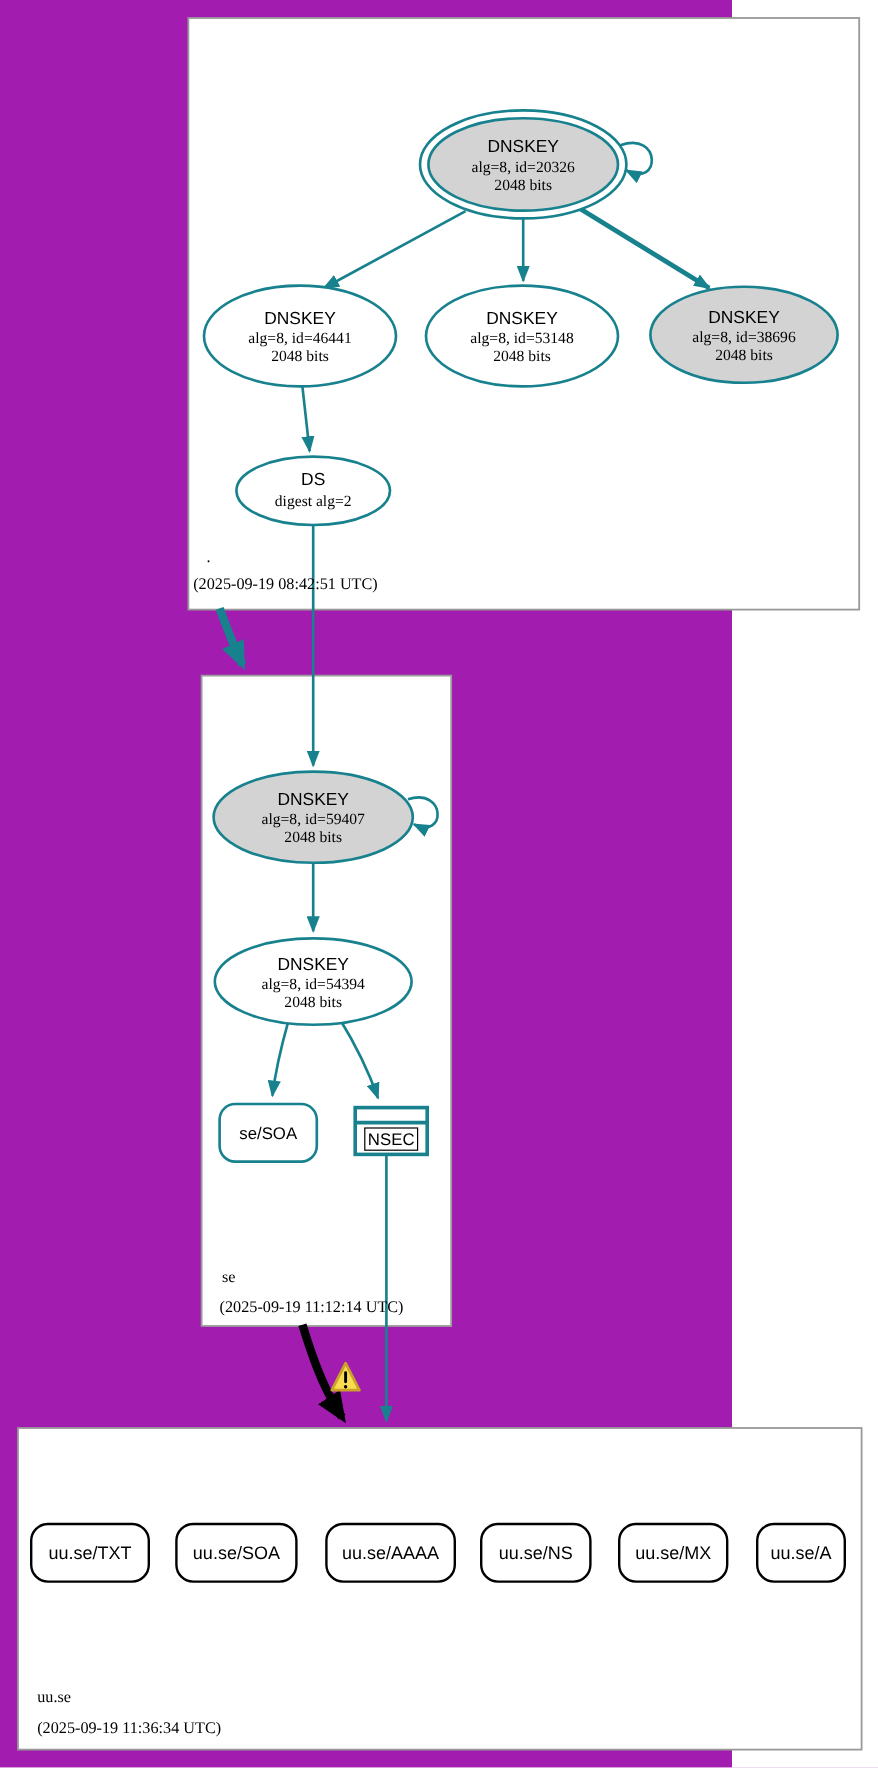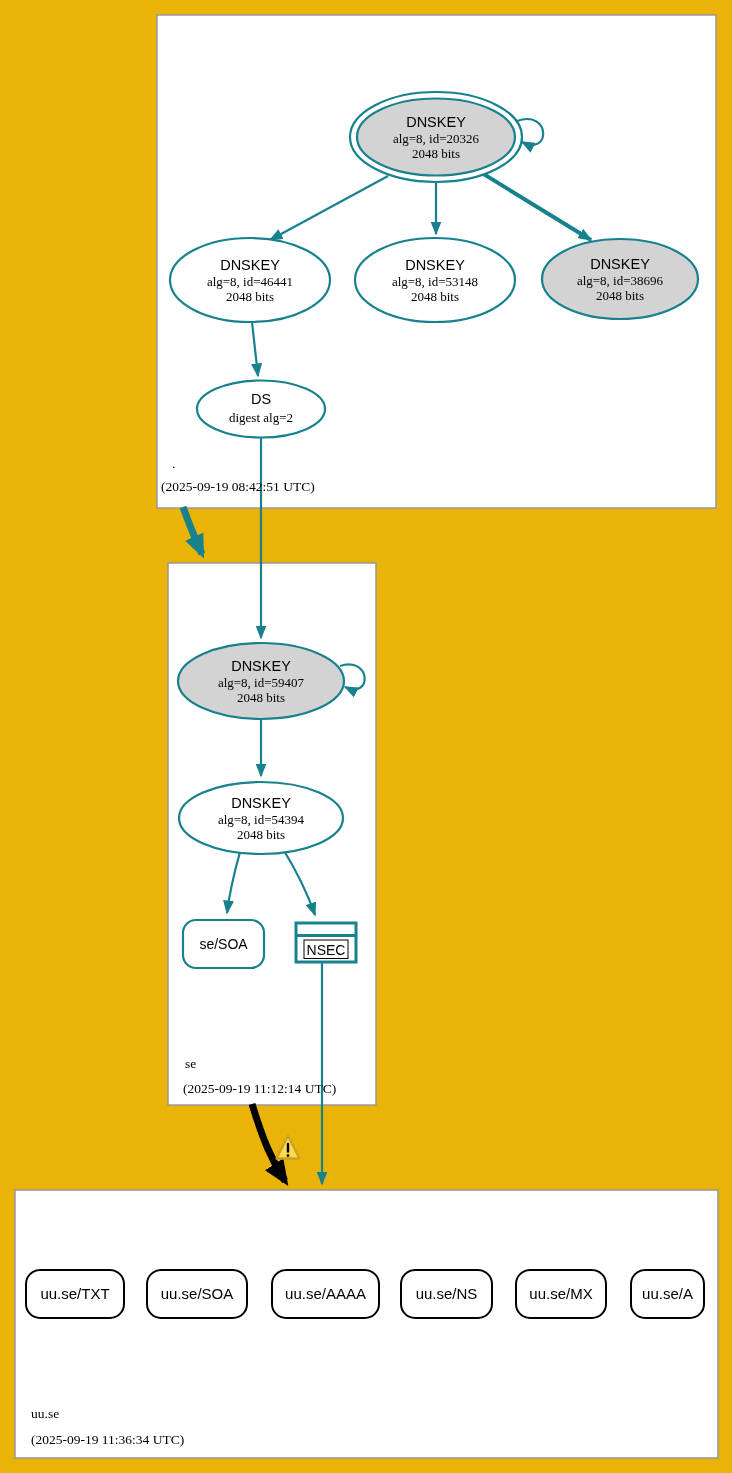--- a/index.html
+++ b/index.html
@@ -3,23 +3,23 @@
 <meta charset="utf-8">
 <style>
   html, body {
     margin: 0;
     padding: 0;
     background: #ffffff;
     width: 732px;
   }
   .stage {
     position: relative;
-    width: 732px;
+    width: 610px;
     height: 1473px;
-    background: #eab308;
+    background: #a21caf;
     font-family: "Liberation Serif", serif;
   }
   svg { display: block; }
   .t-name  { font-family: "Liberation Sans", sans-serif; font-size: 14.5px; fill: #000; }
   .t-det   { font-family: "Liberation Serif", serif;   font-size: 13px;   fill: #000; }
   .t-zone  { font-family: "Liberation Serif", serif;   font-size: 13.5px; fill: #000; }
   .t-rr    { font-family: "Liberation Sans", sans-serif; font-size: 15px; fill: #000; }
   .t-rr-sm { font-family: "Liberation Sans", sans-serif; font-size: 14px; fill: #000; }
   .zone-box { fill: #ffffff; stroke: #999999; stroke-width: 1.5; }
   .edge     { stroke: #17818E; stroke-width: 2.2; fill: none; }

